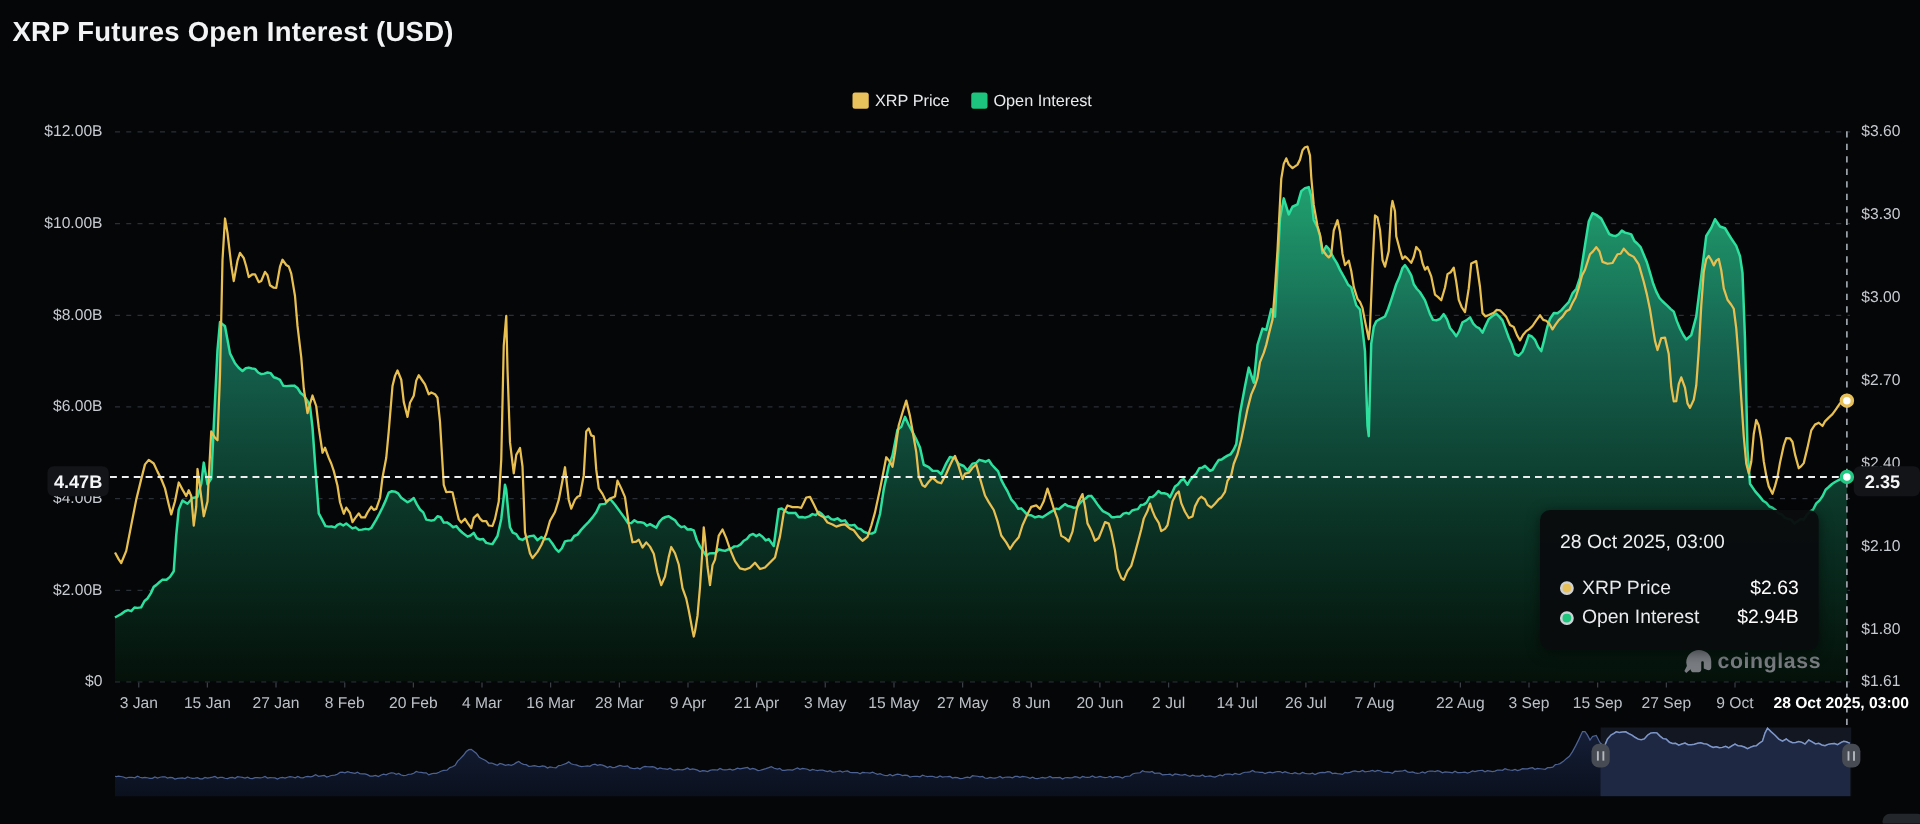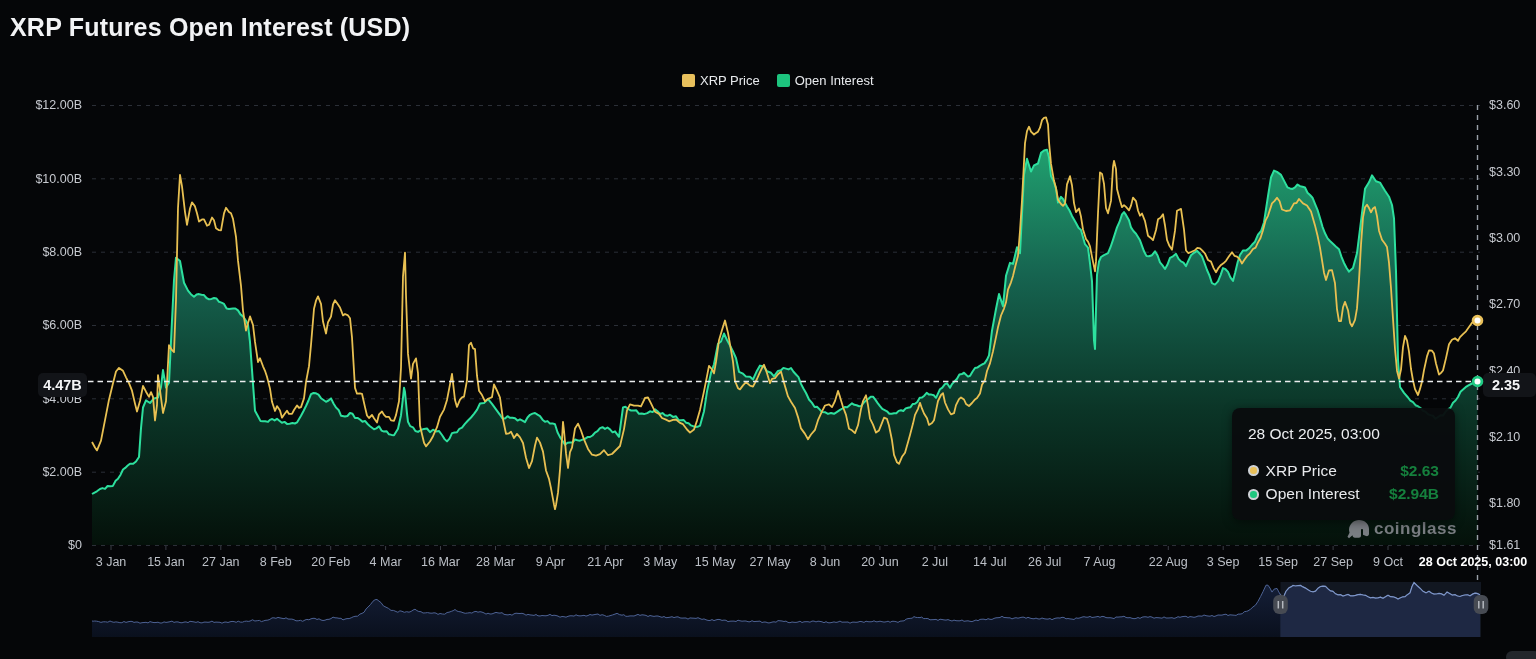--- a/index.html
+++ b/index.html
@@ -1,28 +1,28 @@
 <!DOCTYPE html>
 <html><head><meta charset="utf-8">
 <style>
 html,body{margin:0;padding:0;background:#050608;}
 #wrap{position:relative;width:1536px;height:659px;background:#050608;overflow:hidden;font-family:"Liberation Sans",sans-serif;}
 .ax{font:12.5px "Liberation Sans",sans-serif;fill:#c7cad0;}
 .axx{font:12.5px "Liberation Sans",sans-serif;fill:#bcc0c7;}
 .axw{font:bold 12.5px "Liberation Sans",sans-serif;fill:#ffffff;}
 .crh{font:bold 14.5px "Liberation Sans",sans-serif;fill:#f4f5f6;}
 .wm{font:bold 17px "Liberation Sans",sans-serif;fill:#86898f;letter-spacing:0.5px;}
-#title{position:absolute;left:10px;top:13px;font-size:25px;font-weight:bold;color:#f2f3f5;letter-spacing:0.2px;}
+#title{position:absolute;left:10px;top:13px;font-size:22px;font-weight:bold;color:#f2f3f5;letter-spacing:0.2px;}
 #legend{position:absolute;left:682px;top:73px;display:flex;align-items:center;font-size:13px;color:#e8eaed;white-space:nowrap;}
 .sw{width:13px;height:13px;border-radius:2px;display:inline-block;margin-right:5px;}
 #tooltip{position:absolute;left:1232px;top:408px;width:223px;height:112px;background:rgba(9,11,14,0.96);border-radius:8px;box-sizing:border-box;padding:16px 16px 0 16px;color:#e8eaed;box-shadow:0 2px 10px rgba(0,0,0,0.5);}
 #tooltip .date{font-size:15.5px;line-height:19px;color:#eceef0;margin-bottom:16px;}
 .trow{display:flex;align-items:center;font-size:15.5px;height:23.5px;}
 .dot{width:6.6px;height:6.6px;border-radius:50%;border:2.2px solid #ced2d6;display:inline-block;margin-right:7px;flex:none;}
-.tval{margin-left:auto;font-weight:bold;font-size:15.5px;color:#15803d;}
+.tval{margin-left:auto;font-weight:normal;font-size:15.5px;color:#ffffff;}
 </style></head>
 <body>
 <div id="wrap">
 <svg width="1536" height="659" viewBox="0 0 1536 659" xmlns="http://www.w3.org/2000/svg" style="position:absolute;left:0;top:0">
 <defs>
 <linearGradient id="gfill" x1="0" y1="140" x2="0" y2="548" gradientUnits="userSpaceOnUse">
 <stop offset="0" stop-color="#21a471"></stop>
 <stop offset="0.33" stop-color="#166450"></stop>
 <stop offset="0.66" stop-color="#0b3527"></stop>
 <stop offset="1" stop-color="#041009"></stop>

